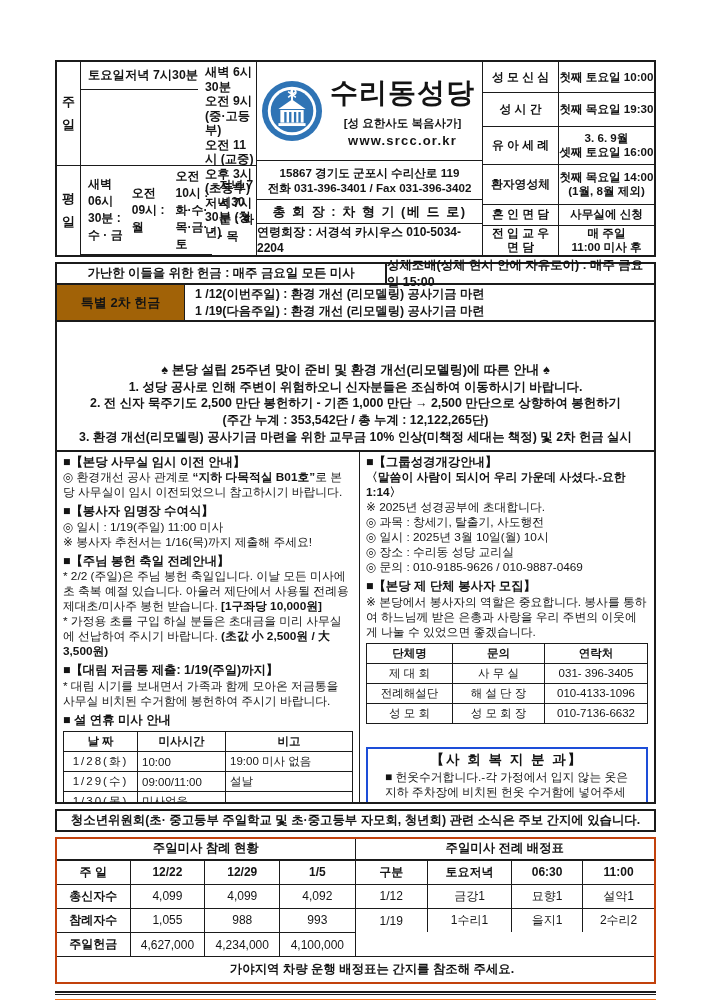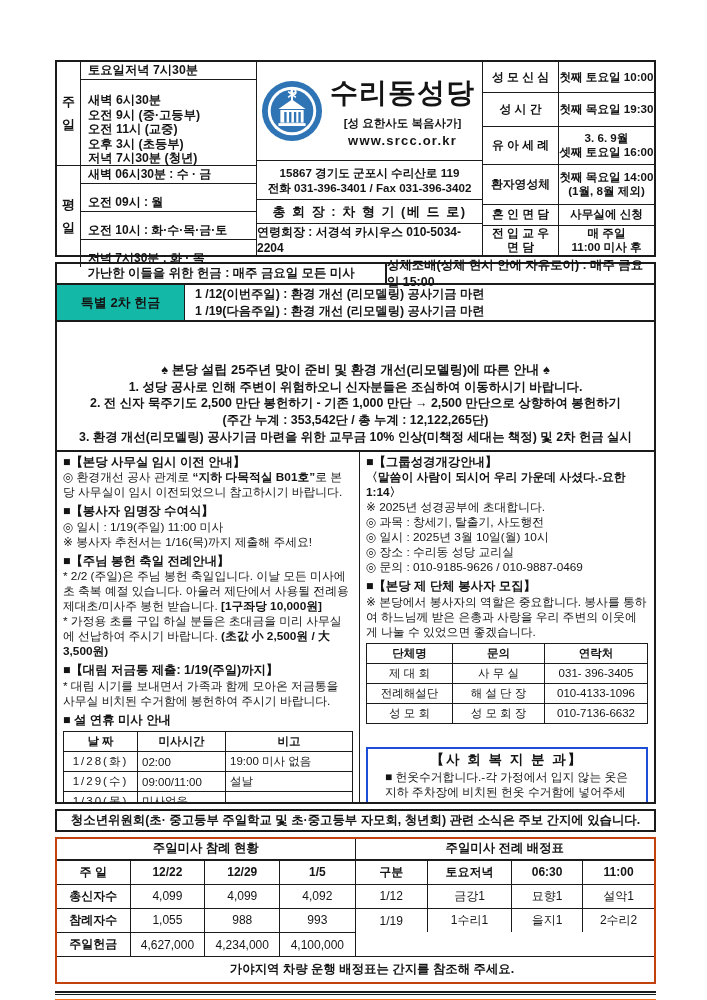--- a/index.html
+++ b/index.html
@@ -14,21 +14,21 @@
   .b { font-weight: bold; }
 
   
   .hdr { display:flex; border:2px solid #1b1b1b; height:197px; }
   .hdr-left { width:200px; border-right:1px solid #1b1b1b; display:flex; flex-direction:column; }
   .sched-group { display:flex; }
   .sg1 { height:104px; border-bottom:1px solid #1b1b1b; }
   .sg2 { flex:1; }
   .vlabel { width:24px; border-right:1px solid #1b1b1b; display:flex; align-items:center; justify-content:center;
             font-size:13px; font-weight:bold; text-align:center; line-height:1.7; }
-  .sg-rows { flex:1; display:flex; flex-direction:column;gap:10px; }
+  .sg-rows { flex:1; display:flex; flex-direction:row; }
   .sat-row { height:28px; border-bottom:1px solid #1b1b1b; display:flex; align-items:center; padding-left:7px;
              font-size:12.3px; font-weight:bold; }
   .sun-rows { flex:1; padding:3px 0 0 7px; font-size:12.3px; font-weight:bold; line-height:1.18; }
   .wk-row { flex:1; border-bottom:1px solid #1b1b1b; display:flex; align-items:center; padding-left:7px;
             font-size:12px; font-weight:bold; }
   .wk-row:last-child { border-bottom:none; }
 
   .hdr-mid { width:226px; border-right:1px solid #1b1b1b; display:flex; flex-direction:column; }
   .logo-block { height:104px; border-bottom:1px solid #1b1b1b; display:flex; align-items:center; padding:5px 4px; gap:4px; }
   .logo { width:62px; height:62px; flex:none; }
@@ -200,21 +200,21 @@
         </div>
       </div>
     </div>
 
     <div class="offer-row">
       <div class="offer-left">가난한 이들을 위한 헌금 : 매주 금요일 모든 미사</div>
       <div class="offer-right">성체조배(성체 현시 안에 자유로이) : 매주 금요일 15:00</div>
     </div>
 
     <div class="special">
-      <div class="special-label" style="background:#14b8a6">특별 2차 헌금</div>
+      <div class="special-label" style="background:#a16207">특별 2차 헌금</div>
       <div class="special-lines">
         <div>1 /12(이번주일) : 환경 개선 (리모델링) 공사기금 마련</div>
         <div>1 /19(다음주일) : 환경 개선 (리모델링) 공사기금 마련</div>
       </div>
     </div>
 
     <div class="notice">
       <div class="notice-title">♠ 본당 설립 25주년 맞이 준비 및 환경 개선(리모델링)에 따른 안내 ♠</div>
       <div class="notice-line">1. 성당 공사로 인해 주변이 위험하오니 신자분들은 조심하여 이동하시기 바랍니다.</div>
       <div class="notice-line">2. 전 신자 묵주기도 2,500 만단 봉헌하기 - 기존 1,000 만단 → 2,500 만단으로 상향하여 봉헌하기</div>
@@ -241,21 +241,21 @@
         <div class="sec-h">■ 설 연휴 미사 안내</div>
         <table class="mini">
           <tbody>
               <tr>
             <th style="width:74px">날 짜</th>
             <th style="width:88px">미사시간</th>
             <th>비고</th>
           </tr>
           <tr>
             <td class="c sp">1/28(화)</td>
-            <td class="l">02:00</td>
+            <td class="l">10:00</td>
             <td class="l">19:00 미사 없음</td>
           </tr>
           <tr>
             <td class="c sp">1/29(수)</td>
             <td class="l">09:00/11:00</td>
             <td class="l">설날</td>
           </tr>
           <tr>
             <td class="c sp">1/30(목)</td>
             <td class="l">미사없음</td>

